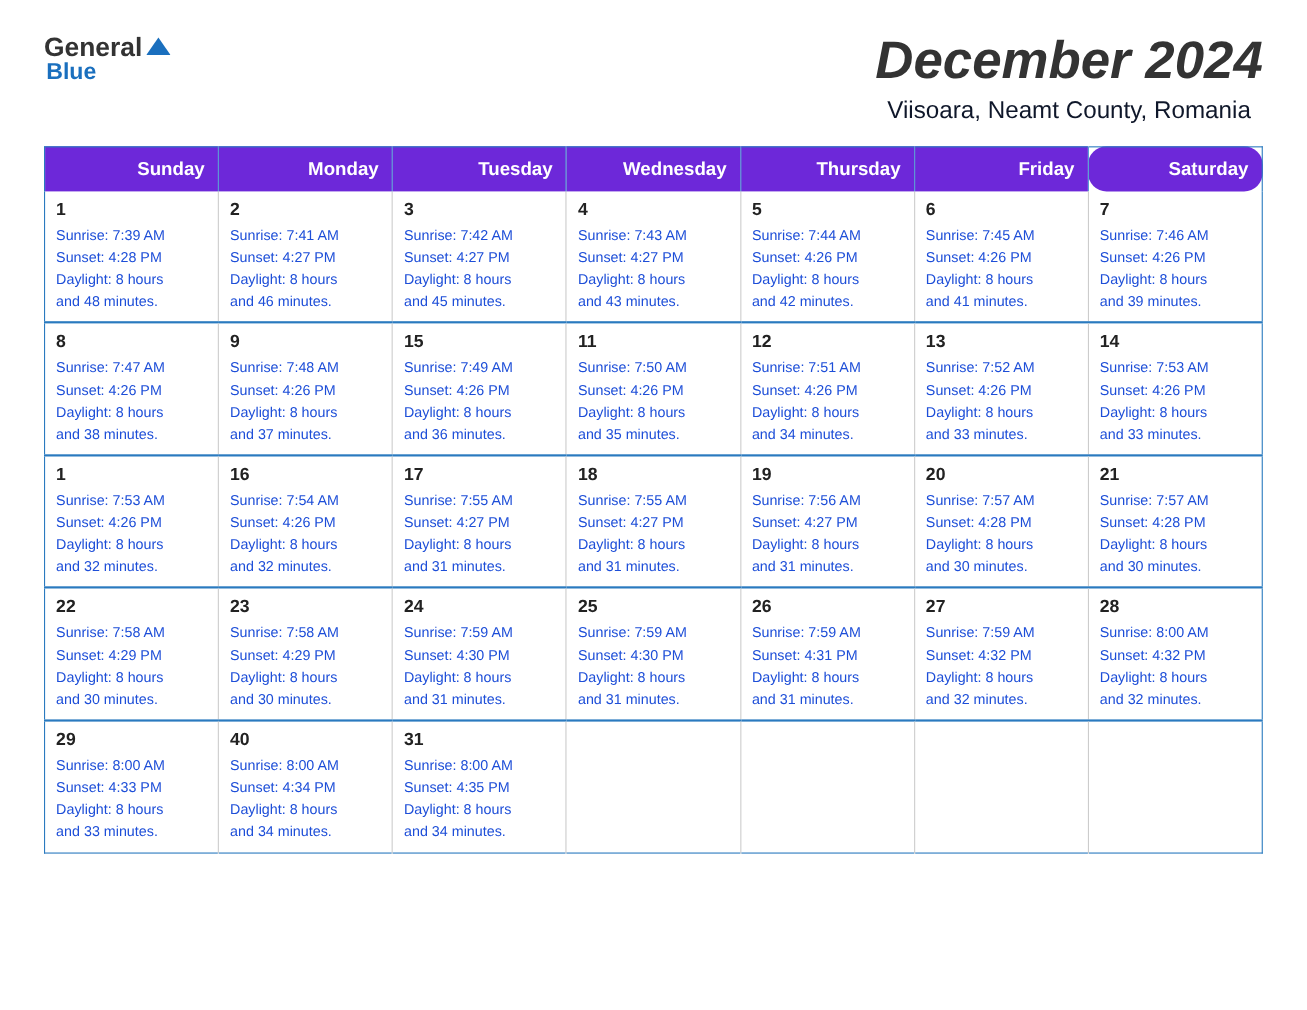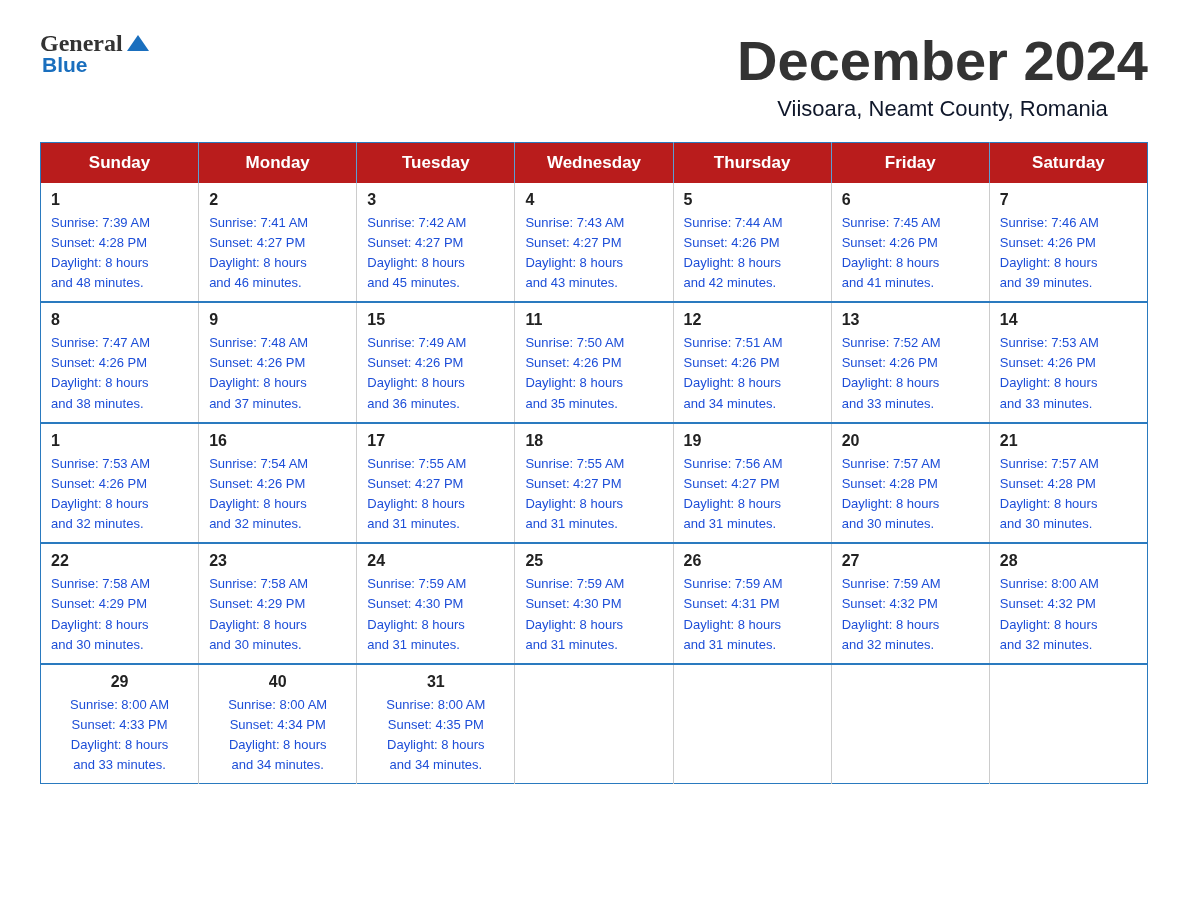--- a/index.html
+++ b/index.html
@@ -15,68 +15,68 @@
       justify-content: space-between;
       align-items: flex-start;
       margin-bottom: 20px;
     }
     .logo-wrapper {
       display: flex;
       flex-direction: column;
     }
     .logo-line1 {
       display: flex;
-      align-items: flex-end;
-      font-family: Liberation Serif, serif;
+      align-items: flex-start;
     }
     .title-section {
       text-align: right;
     }
     .month-title {
-      font-size: 56px;
+      font-size: 48px;
       font-weight: bold;
       color: #333;
       line-height: 1.1;
+      font-style: italic;
     }
     .location-title {
       font-size: 22px;
       color: #0f172a;
       margin-top: 4px;
       text-align: center;
     }
     .calendar-table {
       width: 100%;
       border-collapse: collapse;
       border: 1px solid #2a7abf;
     }
     .calendar-table thead tr th {
-      background-color: #b91c1c;
+      background-color: #6d28d9;
       color: #fff;
       font-size: 17px;
       font-weight: bold;
       padding: 10px 12px;
-      text-align: center;
+      text-align: right;
       border-right: 1px solid #5a9fd4;
     }
     .calendar-table thead tr th:last-child {
       border-right: none;
+      border-radius: 17px;
     }
     .calendar-table tbody tr td {
       vertical-align: top;
       padding: 8px 10px;
       border-right: 1px solid #ccc;
       border-bottom: 2px solid #2a7abf;
       font-size: 13px;
       color: #333;
       width: 14.28%;
       min-height: 90px;
     }
     .calendar-table tbody tr:last-child td {
       border-bottom: none;
-      text-align: center;
     }
     .calendar-table tbody tr td:last-child {
       border-right: none;
     }
     .day-number {
       font-size: 16px;
       font-weight: bold;
       margin-bottom: 4px;
       display: block;
       color: #222;

